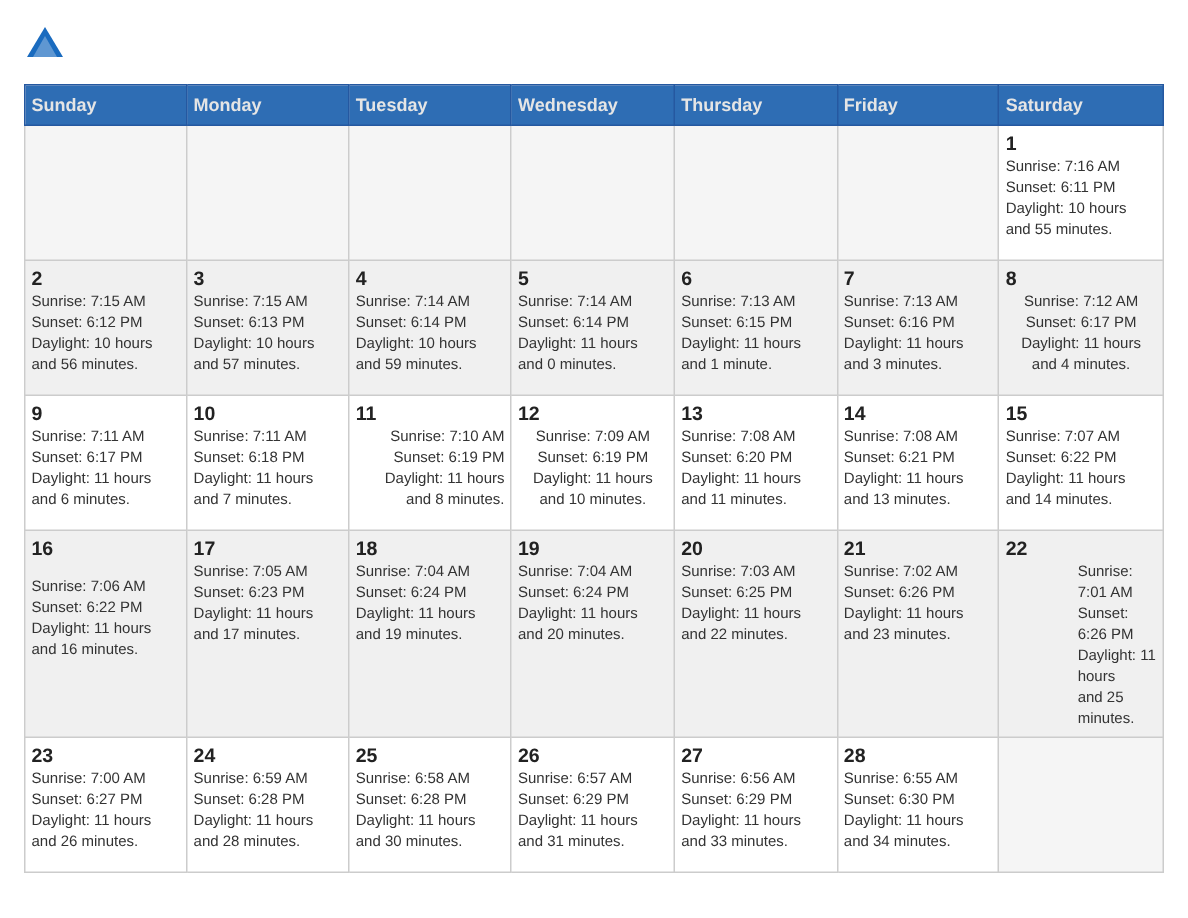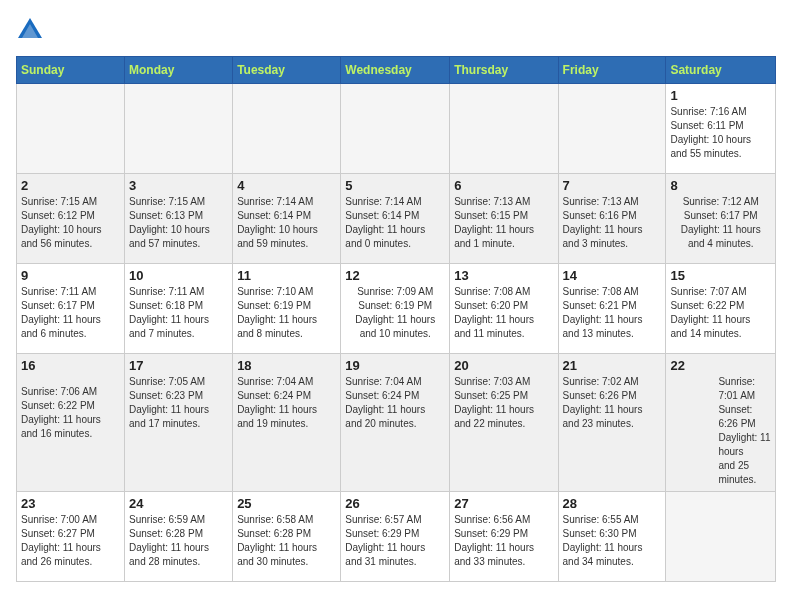--- a/index.html
+++ b/index.html
@@ -44,21 +44,21 @@
       font-size: 15px;
       color: #444;
     }
     .calendar {
       width: 100%;
       border-collapse: collapse;
       border: 1px solid #ccc;
     }
     .calendar th {
       background: #2e6db4;
-      color: #bef264;
+      color: #e5e5e5;
       font-size: 12px;
       font-weight: bold;
       padding: 6px 4px;
       text-align: left;
       border: 1px solid #2558a0;
     }
     .calendar td {
       vertical-align: top;
       width: 110px;
       border: 1px solid #ccc;
@@ -196,21 +196,21 @@
         </td>
         <td>
           <span class="day-number">10</span>
           <div class="day-info" style="white-space: pre-line;">Sunrise: 7:11 AM
 Sunset: 6:18 PM
 Daylight: 11 hours
 and 7 minutes.</div>
         </td>
         <td>
           <span class="day-number">11</span>
-          <div class="day-info" style="white-space: pre-line;">Sunrise: 7:10 AM
+          <div class="day-info" style="white-space: pre-line; text-align: right;">Sunrise: 7:10 AM
 Sunset: 6:19 PM
 Daylight: 11 hours
 and 8 minutes.</div>
         </td>
         <td>
           <span class="day-number">12</span>
           <div class="day-info" style="white-space: pre-line; text-align: center;">Sunrise: 7:09 AM
 Sunset: 6:19 PM
 Daylight: 11 hours
 and 10 minutes.</div>

